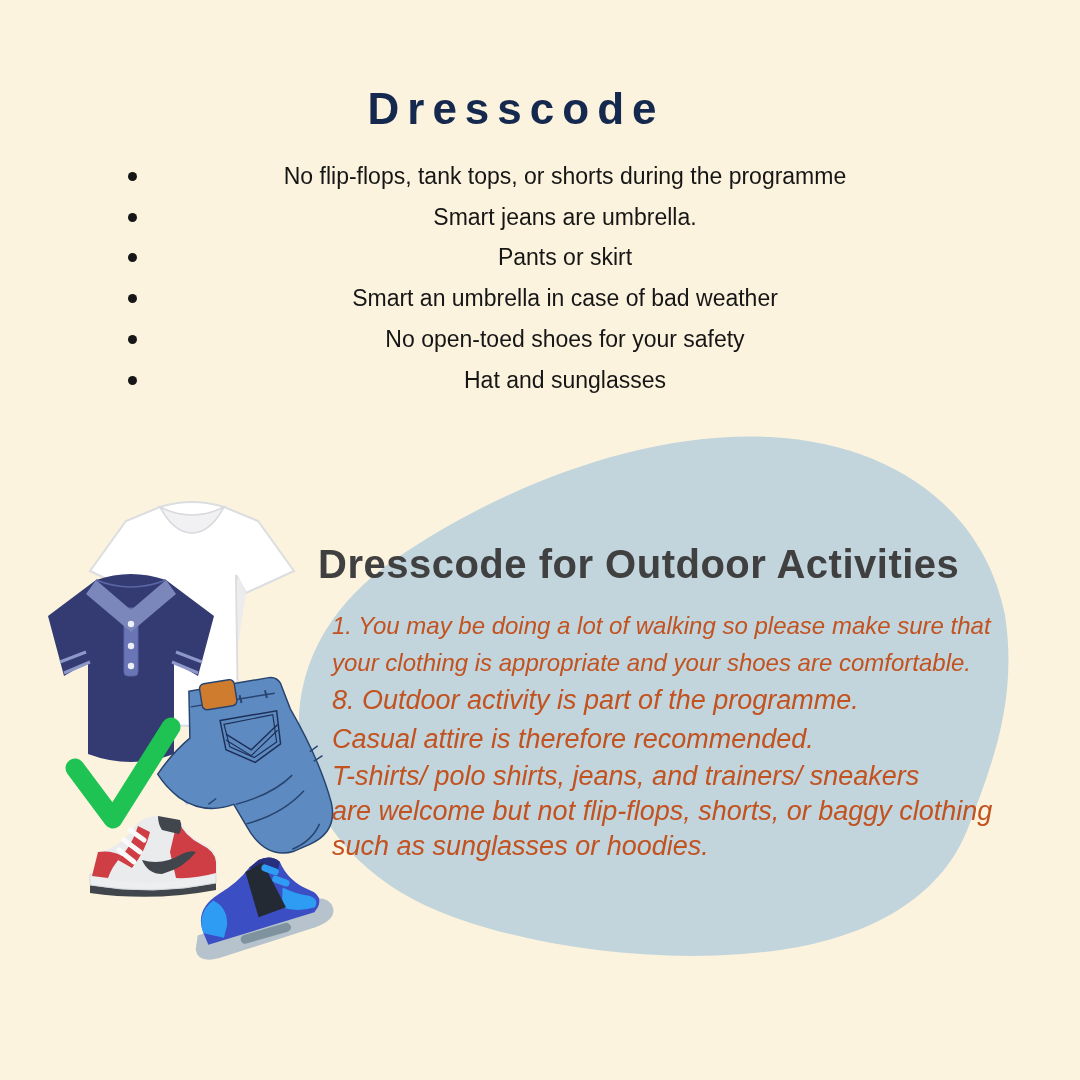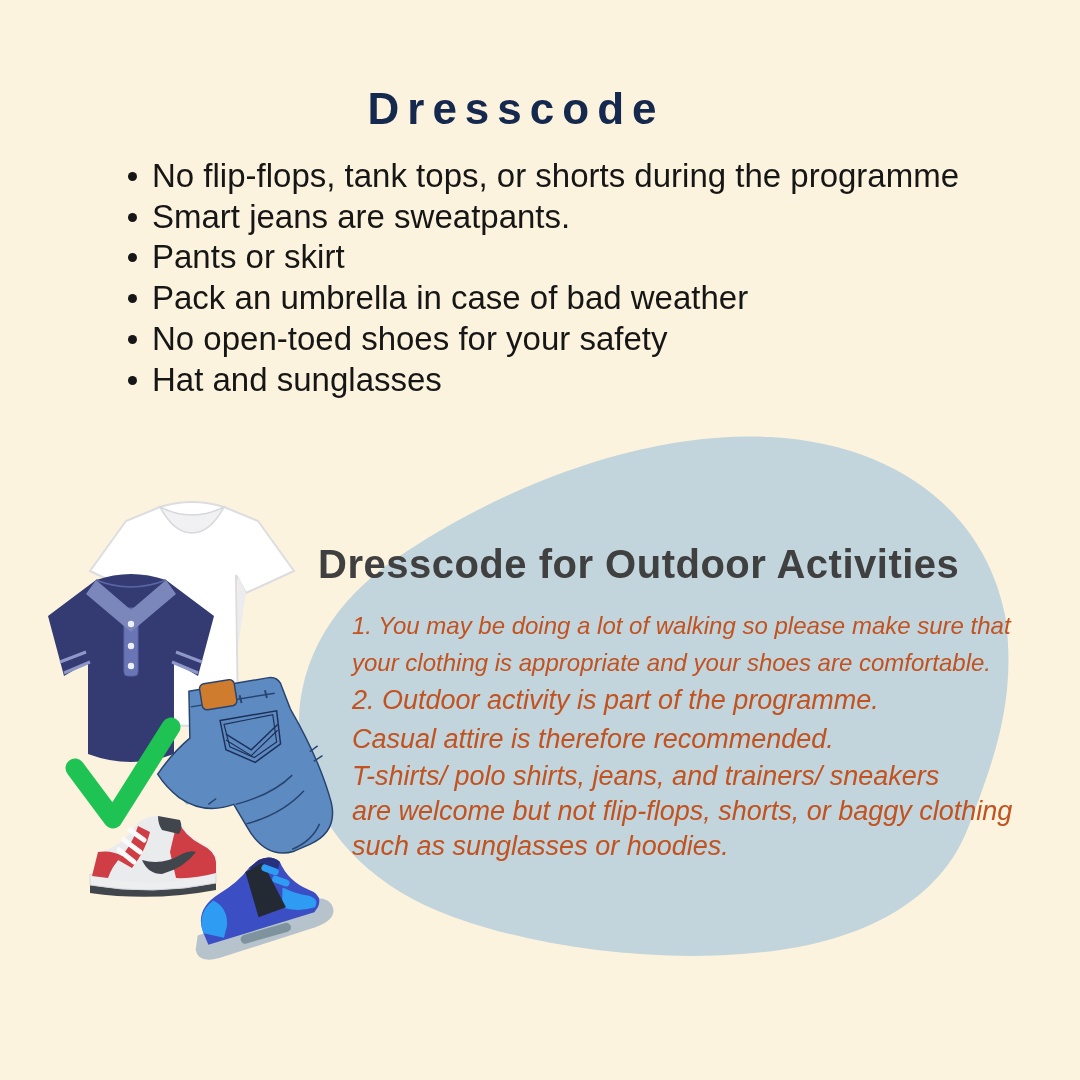--- a/index.html
+++ b/index.html
@@ -13,56 +13,56 @@
     position:absolute;left:0;top:84px;width:1032px;
     text-align:center;font-size:44px;font-weight:800;
     letter-spacing:8px;color:#15294e;margin:0;
   }
   .rules{
     position:absolute;left:118px;top:156px;width:860px;
     margin:0;padding:0;list-style:none;
   }
   .rules li{
     position:relative;padding-left:34px;
-    font-size:33px;line-height:40.7px;color:#161616;
+    font-size:23px;line-height:40.7px;color:#161616;text-align:center;
   }
   .rules li::before{
     content:"";position:absolute;left:10px;top:16px;
     width:9px;height:9px;border-radius:50%;background:#161616;
   }
   
   .blob-svg{position:absolute;left:0;top:0;z-index:1;}
   .outdoor-heading{
     position:absolute;left:318px;top:542px;z-index:7;
     font-size:40px;font-weight:800;color:#404040;
     letter-spacing:.5px;margin:0;white-space:nowrap;
   }
   .outdoor-body{
-    position:absolute;left:352px;top:607px;width:640px;z-index:7;
+    position:absolute;left:332px;top:607px;width:640px;z-index:7;
     color:#c2521f;font-style:italic;
   }
   .outdoor-body .t-md{font-size:24px;line-height:37px;white-space:nowrap;}
   .outdoor-body .t-lg{font-size:27px;line-height:39px;white-space:nowrap;}
   .outdoor-body .t-sm{font-size:27px;line-height:35px;white-space:nowrap;}
   
   .illu{position:absolute;}
   .z2{z-index:2}.z3{z-index:3}.z4{z-index:4}.z5{z-index:5}.z6{z-index:6}
 </style>
 </head>
 <body>
 
 <div class="canvas">
 
   <h1 class="title">Dresscode</h1>
 
   <ul class="rules">
     <li>No flip-flops, tank tops, or shorts during the programme</li>
-    <li>Smart jeans are sweatpants.</li>
+    <li>Smart jeans are umbrella.</li>
     <li>Pants or skirt</li>
-    <li>Pack an umbrella in case of bad weather</li>
+    <li>Smart an umbrella in case of bad weather</li>
     <li>No open-toed shoes for your safety</li>
     <li>Hat and sunglasses</li>
   </ul>
 
   <svg class="blob-svg" width="1080" height="1080" viewBox="0 0 1080 1080" aria-hidden="true">
     <path fill="#c2d4dc" d="M770 437
       C900 444 985 515 1005 615
       C1018 700 992 765 968 828
       C938 906 852 947 742 954
       C638 962 518 944 438 911
@@ -137,20 +137,20 @@
       <rect x="78" y="12" width="18" height="7" rx="3.5" fill="#2f9cf4" transform="rotate(24 87 15)"></rect>
       <rect x="88" y="24" width="18" height="7" rx="3.5" fill="#2f9cf4" transform="rotate(24 97 27)"></rect>
       <rect x="52" y="74" width="52" height="9" rx="4.5" fill="#7e939e" transform="rotate(-12 78 78)"></rect>
     </g>
   </svg>
 
   <h2 class="outdoor-heading">Dresscode for Outdoor Activities</h2>
   <div class="outdoor-body">
     <div class="t-md">1. You may be doing a lot of walking so please make sure that</div>
     <div class="t-md">your clothing is appropriate and your shoes are comfortable.</div>
-    <div class="t-lg">2. Outdoor activity is part of the programme.</div>
+    <div class="t-lg">8. Outdoor activity is part of the programme.</div>
     <div class="t-lg">Casual attire is therefore recommended.</div>
     <div class="t-sm">T-shirts/ polo shirts, jeans, and trainers/ sneakers</div>
     <div class="t-sm">are welcome but not flip-flops, shorts, or baggy clothing</div>
     <div class="t-sm">such as sunglasses or hoodies.</div>
   </div>
 
 </div>
 
 </body></html>

